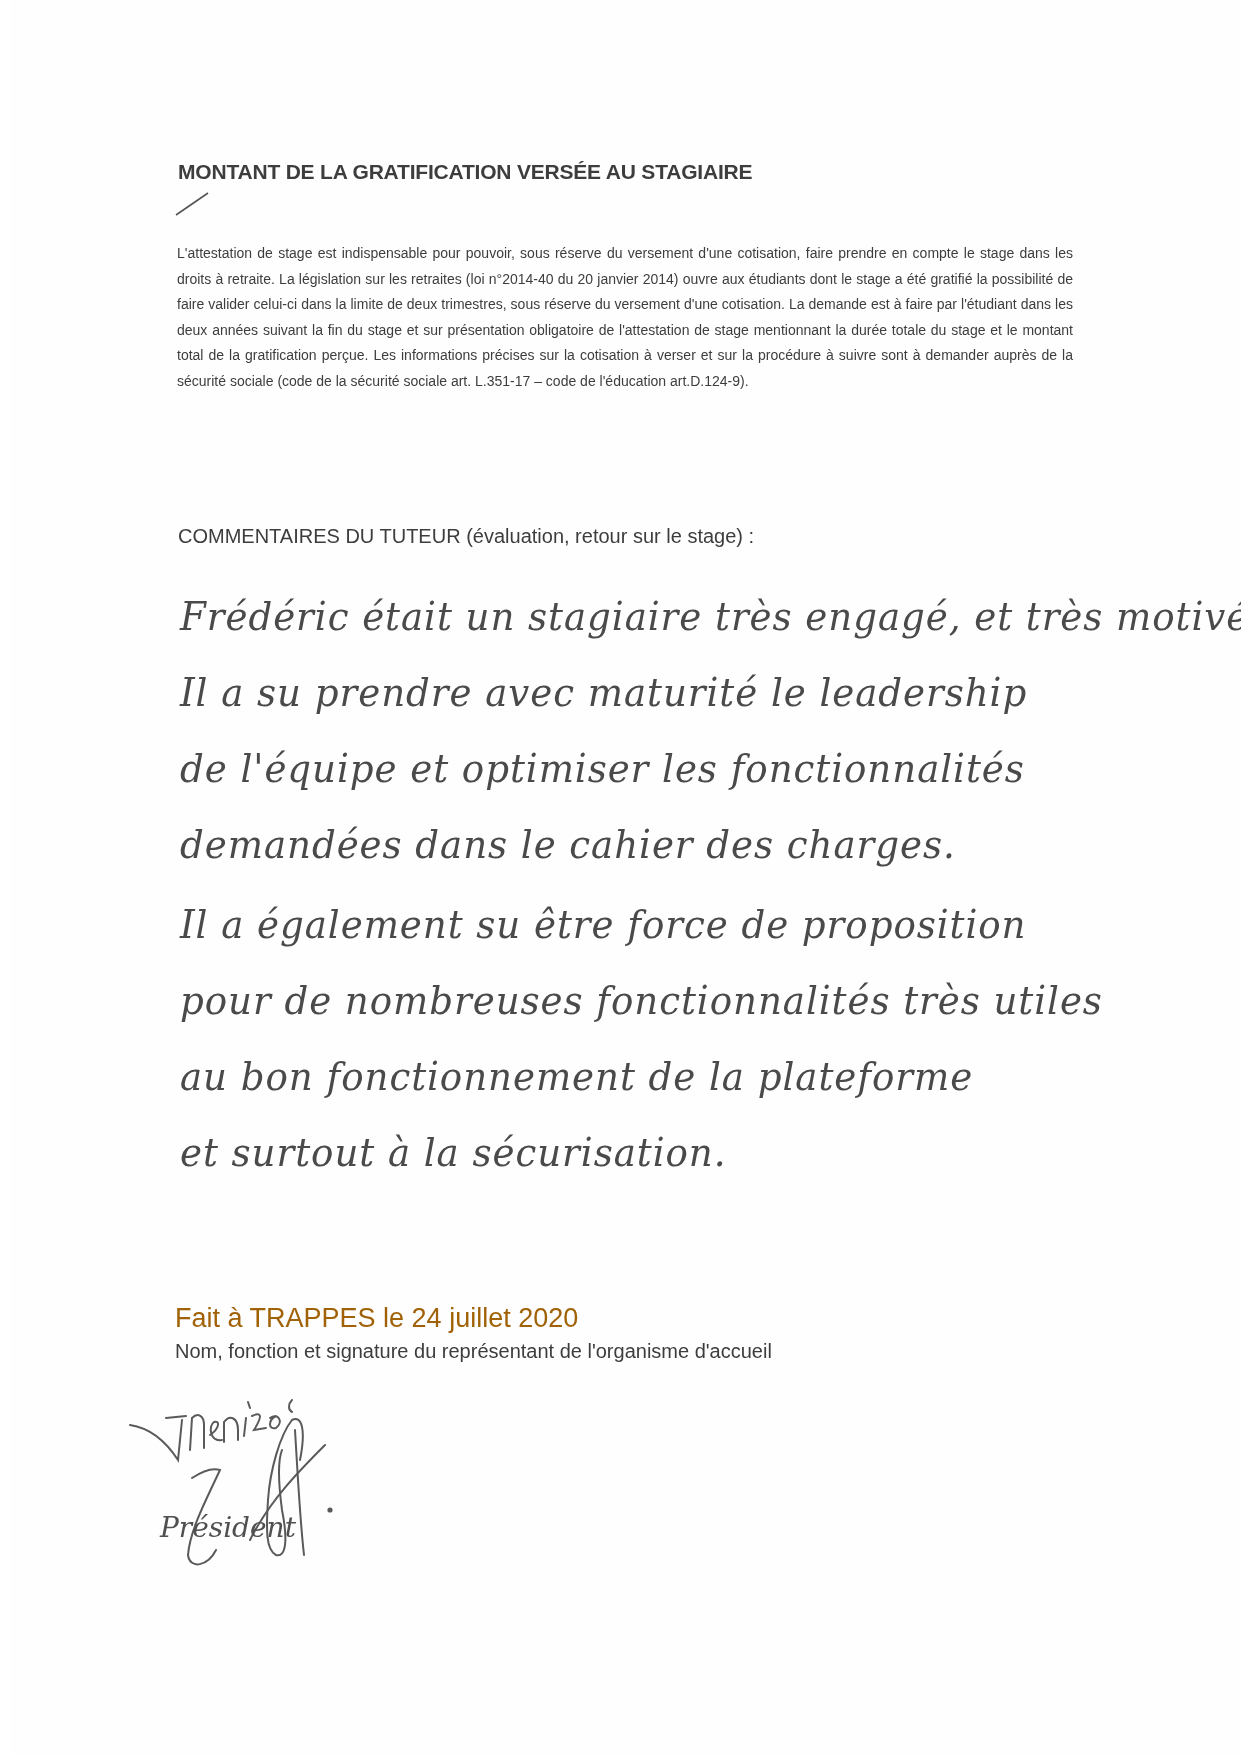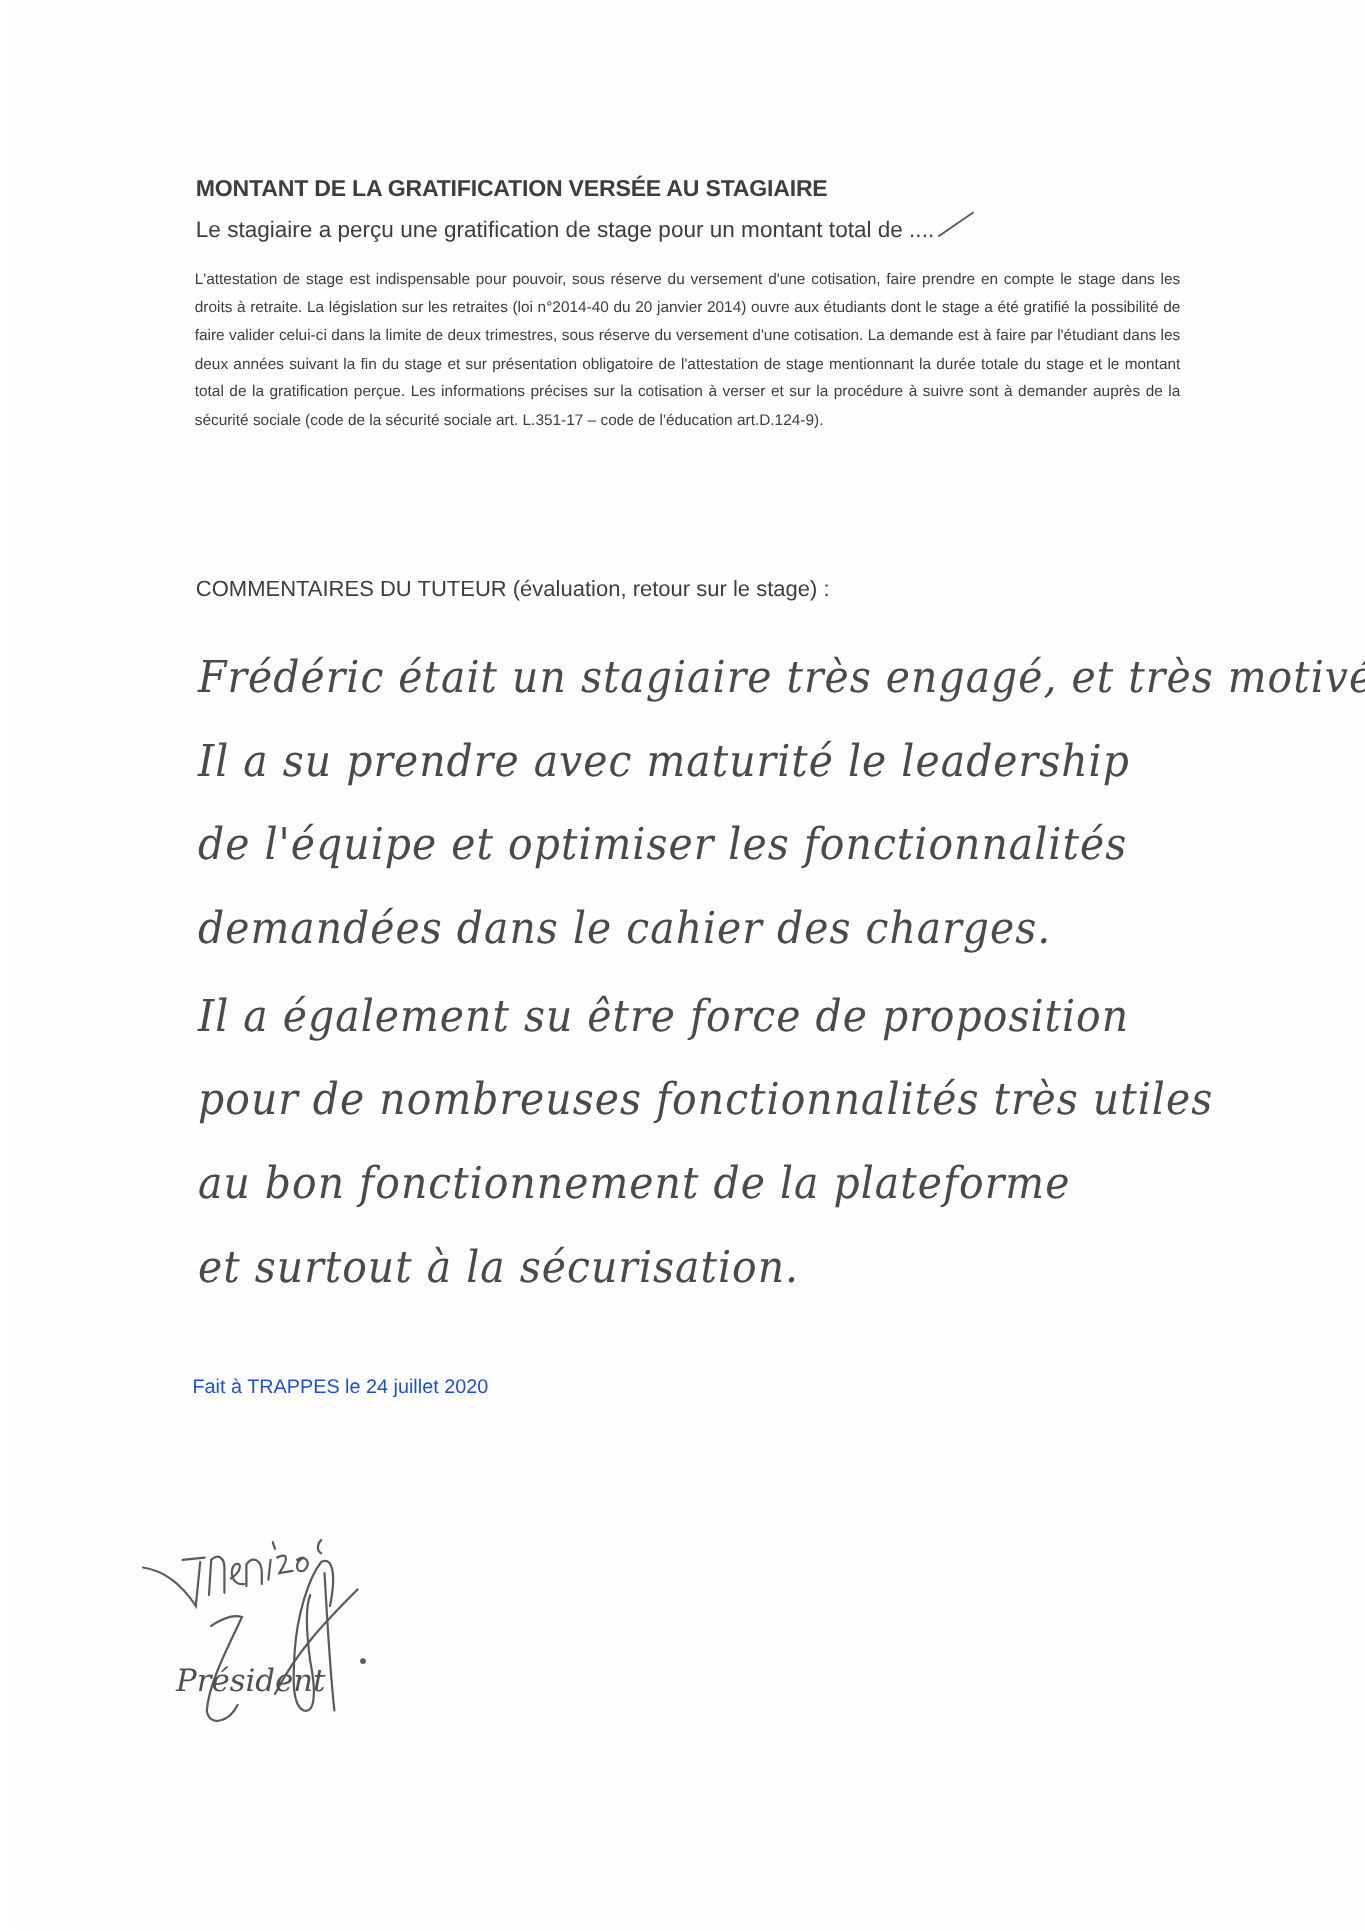--- a/index.html
+++ b/index.html
@@ -27,42 +27,41 @@
   }
   .handwriting {
     position: absolute; left: 170px; top: 578px; width: 950px;
     font-family: "DejaVu Serif", serif; font-style: italic;
     font-size: 40px; line-height: 76px; color: #4a4a4a;
     letter-spacing: 1px; font-weight: normal;
   }
   .handwriting div { white-space: nowrap; transform: scaleX(0.93); transform-origin: left center; }
   .hw-line-5 { margin-top: 4px; }
   .place-date {
-    position: absolute; left: 165px; top: 1250px; font-size: 18px; color: #1d4ed8;
+    position: absolute; left: 165px; top: 1303px; font-size: 27px; color: #a16207;
   }
   .sign-label {
     position: absolute; left: 165px; top: 1340px; font-size: 20px; color: #3d3d3d;
   }
   .signature {
     position: absolute; left: 110px; top: 1390px; width: 260px; height: 200px;
   }
   .sign-role {
     position: absolute; left: 150px; top: 1511px;
     font-family: "DejaVu Serif", serif; font-style: italic; font-size: 28px; color: #505050;
   }
 </style>
 </head>
 <body>
 
 <div class="page">
 
   <div class="title printed">MONTANT DE LA GRATIFICATION VERSÉE AU STAGIAIRE</div>
 
   <div class="line-amount printed">
-    <span>Le stagiaire a perçu une gratification de stage pour un montant total de ....</span>
     <span class="amount-mark">
       <svg width="40" height="26" viewBox="0 0 40 26" style="position:absolute;left:-4px;top:-10px">
         <path d="M2 24 L34 2" stroke="#555" stroke-width="1.6" fill="none"></path>
       </svg>
     </span>
   </div>
 
   <div class="body-para printed">L'attestation de stage est indispensable pour pouvoir, sous réserve du versement d'une cotisation, faire prendre en compte le stage dans les droits à retraite. La législation sur les retraites (loi n°2014-40 du 20 janvier 2014) ouvre aux étudiants dont le stage a été gratifié la possibilité de faire valider celui-ci dans la limite de deux trimestres, sous réserve du versement d'une cotisation. La demande est à faire par l'étudiant dans les deux années suivant la fin du stage et sur présentation obligatoire de l'attestation de stage mentionnant la durée totale du stage et le montant total de la gratification perçue. Les informations précises sur la cotisation à verser et sur la procédure à suivre sont à demander auprès de la sécurité sociale (code de la sécurité sociale art. L.351-17 – code de l'éducation art.D.124-9).</div>
 
   <div class="comment-heading printed">
@@ -74,20 +73,21 @@
     <div>Il a su prendre avec maturité le leadership</div>
     <div>de l'équipe et optimiser les fonctionnalités</div>
     <div>demandées dans le cahier des charges.</div>
     <div class="hw-line-5">Il a également su être force de proposition</div>
     <div>pour de nombreuses fonctionnalités très utiles</div>
     <div>au bon fonctionnement de la plateforme</div>
     <div>et surtout à la sécurisation.</div>
   </div>
 
   <div class="place-date printed">Fait à TRAPPES le 24 juillet 2020</div>
+  <div class="sign-label printed">Nom, fonction et signature du représentant de l'organisme d'accueil</div>
 
   <div class="signature">
     <svg width="260" height="200" viewBox="0 0 260 200">
       <g fill="none" stroke="#5a5a5a" stroke-width="2" stroke-linecap="round">
 
         <path d="M10 35 C30 38 45 50 58 70 L62 30 M46 28 L66 26"></path>
         <path d="M70 60 L72 28 C78 22 84 26 84 35 L84 58"></path>
         <path d="M90 45 C100 38 100 30 94 32 C88 36 90 52 102 50"></path>
         <path d="M104 52 L104 32 C110 24 118 28 118 40 L118 50"></path>
         <path d="M124 46 L126 28"></path>

